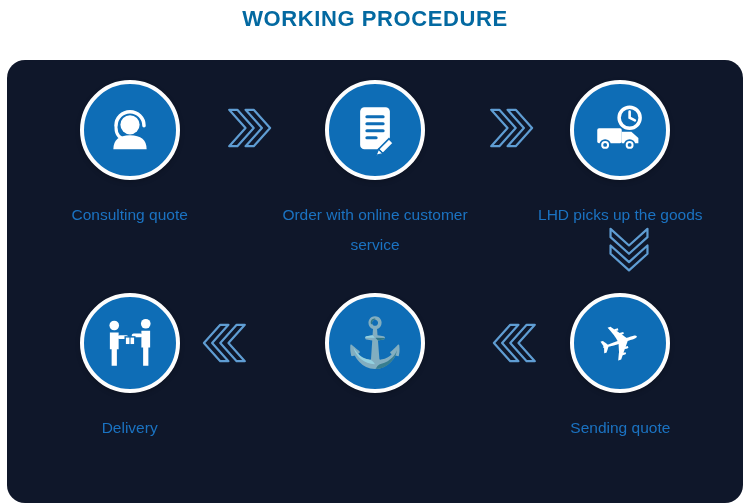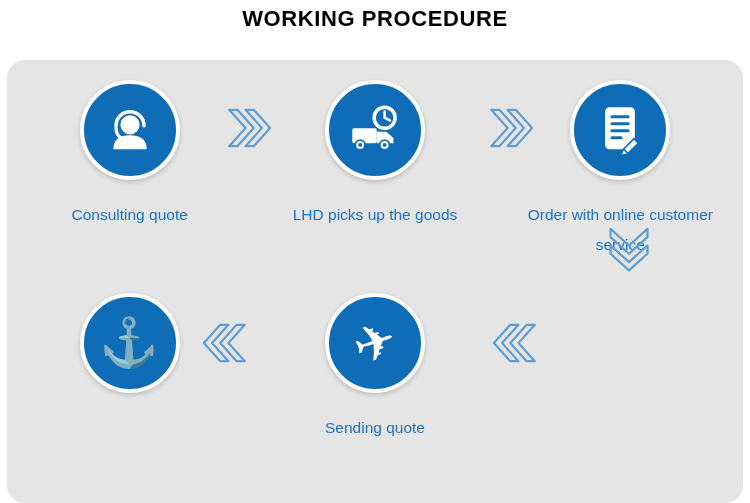--- a/index.html
+++ b/index.html
@@ -8,32 +8,32 @@
     font-family: "Liberation Sans", sans-serif;
     background: #ffffff;
     overflow: hidden;
   }
   .page { position: relative; width: 750px; height: 503px; }
 
   .title {
     text-align: center;
     font-size: 22px;
     font-weight: bold;
-    color: #000000;
+    color: #0369a1;
     letter-spacing: 0.6px;
     padding-top: 6px;
   }
 
   .panel {
     position: absolute;
     left: 7px;
     right: 7px;
     top: 60px;
     bottom: 0;
-    background: #e5e5e5;
+    background: #0f172a;
     border-radius: 18px;
   }
 
   .row {
     display: grid;
     grid-template-columns: 1fr 1fr 1fr;
   }
   .row-top { margin-top: 20px; }
   .row-bottom { margin-top: 33px; }
 
@@ -104,52 +104,67 @@
             <path d="M16 29 Q16 42 29 43" fill="none" stroke="#fff" stroke-width="3.5" stroke-linecap="round"></path>
             <circle cx="30.5" cy="43" r="2.6" fill="#fff"></circle>
           </svg>
         </div>
         <div class="label">Consulting quote</div>
       </div>
 
       <div class="step">
         <div class="circle">
           <svg class="icon-svg" viewBox="0 0 64 64">
+            <rect x="15" y="6" width="34" height="48" rx="5" fill="#fff"></rect>
+            <rect x="21" y="15" width="22" height="3.6" rx="1.8" fill="#0e6db6"></rect>
+            <rect x="21" y="23" width="22" height="3.6" rx="1.8" fill="#0e6db6"></rect>
+            <rect x="21" y="31" width="22" height="3.6" rx="1.8" fill="#0e6db6"></rect>
+            <rect x="21" y="39" width="14" height="3.6" rx="1.8" fill="#0e6db6"></rect>
+            <path d="M36 54 L48 42 L53 47 L41 59 Z" fill="#fff" stroke="#0e6db6" stroke-width="2"></path>
+            <path d="M36 54 L41 59 L33 61 Z" fill="#fff" stroke="#0e6db6" stroke-width="1.5"></path>
+          </svg>
+        </div>
+        <div class="label">Order with online customer service</div>
+      </div>
+
+      <div class="step">
+        <div class="circle">
+          <svg class="icon-svg" viewBox="0 0 64 64">
             <circle cx="43" cy="18" r="12" fill="none" stroke="#fff" stroke-width="4"></circle>
             <path d="M43 11 V18 L49 21" stroke="#fff" stroke-width="3" fill="none" stroke-linecap="round"></path>
             <rect x="6" y="30" width="28" height="17" rx="2" fill="#fff"></rect>
             <path d="M34 34 H45 L53 41 V47 H34 Z" fill="#fff"></path>
             <circle cx="15" cy="49" r="5.5" fill="#fff" stroke="#0e6db6" stroke-width="2"></circle>
             <circle cx="15" cy="49" r="2.2" fill="#0e6db6"></circle>
             <circle cx="43" cy="49" r="5.5" fill="#fff" stroke="#0e6db6" stroke-width="2"></circle>
             <circle cx="43" cy="49" r="2.2" fill="#0e6db6"></circle>
           </svg>
         </div>
         <div class="label">LHD picks up the goods</div>
       </div>
 
-      <div class="step">
-        <div class="circle">
-          <svg class="icon-svg" viewBox="0 0 64 64">
-            <rect x="15" y="6" width="34" height="48" rx="5" fill="#fff"></rect>
-            <rect x="21" y="15" width="22" height="3.6" rx="1.8" fill="#0e6db6"></rect>
-            <rect x="21" y="23" width="22" height="3.6" rx="1.8" fill="#0e6db6"></rect>
-            <rect x="21" y="31" width="22" height="3.6" rx="1.8" fill="#0e6db6"></rect>
-            <rect x="21" y="39" width="14" height="3.6" rx="1.8" fill="#0e6db6"></rect>
-            <path d="M36 54 L48 42 L53 47 L41 59 Z" fill="#fff" stroke="#0e6db6" stroke-width="2"></path>
-            <path d="M36 54 L41 59 L33 61 Z" fill="#fff" stroke="#0e6db6" stroke-width="1.5"></path>
-          </svg>
-        </div>
-        <div class="label">Order with online customer service</div>
-      </div>
-
     </div>
 
     <div class="row row-bottom">
 
+      <div class="step">
+        <div class="circle">
+          <svg class="icon-svg" viewBox="0 0 64 64">
+            <circle cx="14" cy="12" r="5.5" fill="#fff"></circle>
+            <path d="M9 20 H19 V39 H17 V58 H11 V39 H9 Z" fill="#fff"></path>
+            <rect x="18" y="23" width="12" height="4.5" rx="2.2" fill="#fff"></rect>
+            <circle cx="50" cy="10" r="5.5" fill="#fff"></circle>
+            <path d="M45 18 H55 V37 H53 V58 H47 V37 H45 Z" fill="#fff"></path>
+            <rect x="34" y="21" width="12" height="4.5" rx="2.2" fill="#fff"></rect>
+            <rect x="26.5" y="25" width="11" height="9" fill="#fff" stroke="#0e6db6" stroke-width="1.6"></rect>
+            <line x1="32" y1="25" x2="32" y2="34" stroke="#0e6db6" stroke-width="1.2"></line>
+          </svg>
+        </div>
+        <div class="label">Delivery</div>
+      </div>
 
       <div class="step">
         <div class="circle">
           <span class="glyph glyph-anchor">⚓</span>
         </div>
       </div>
 
       <div class="step">
         <div class="circle">
           <span class="glyph glyph-plane">✈</span>

